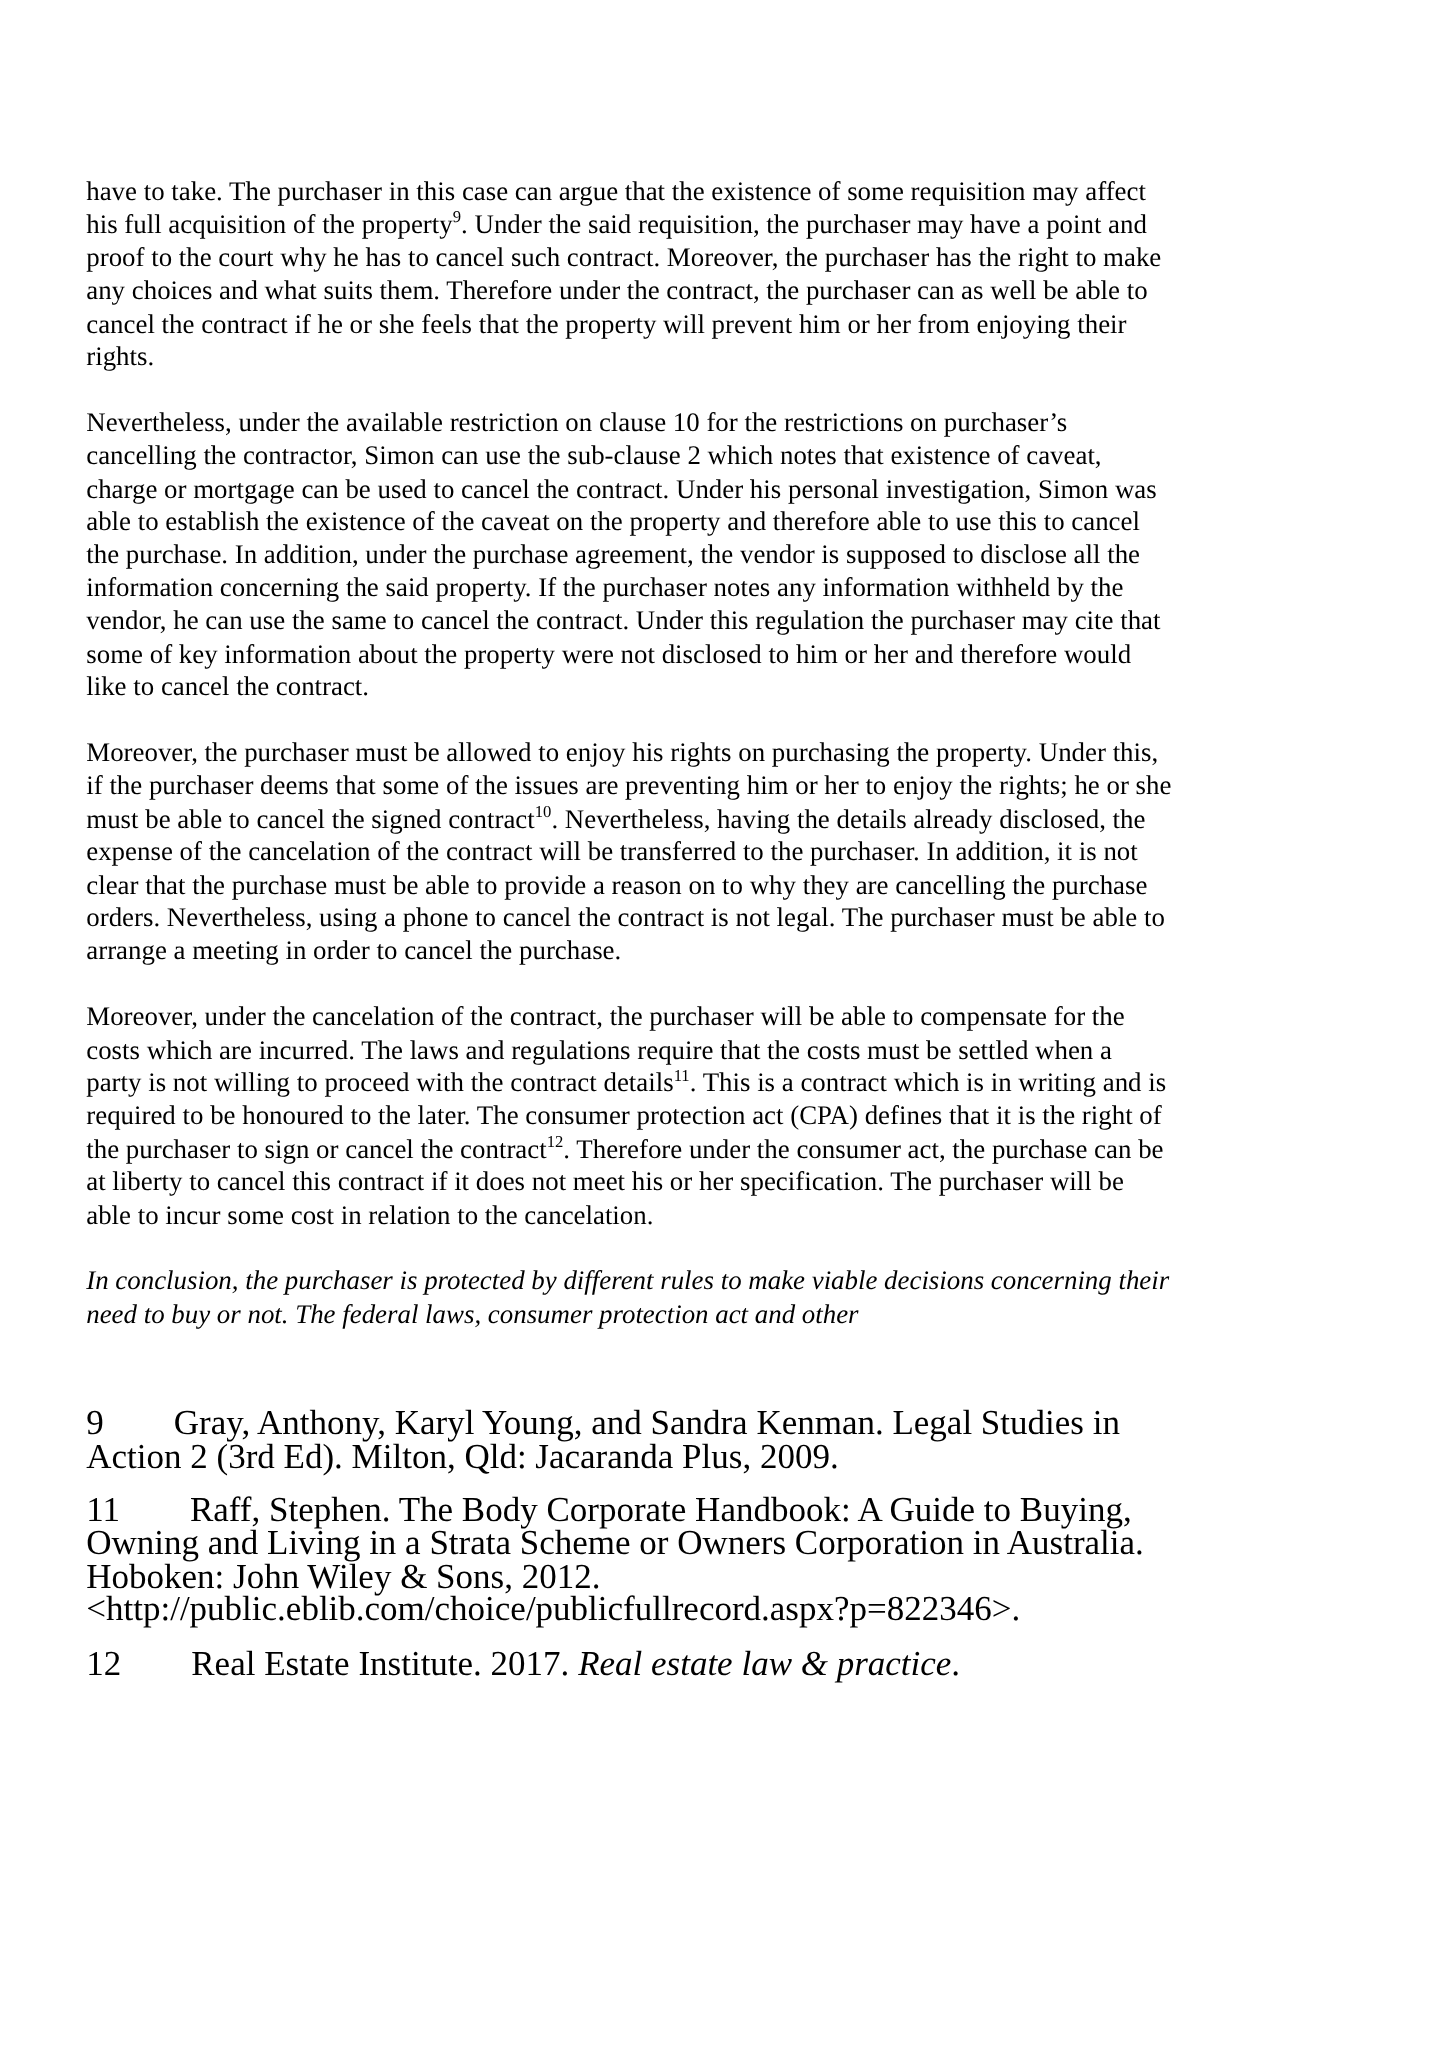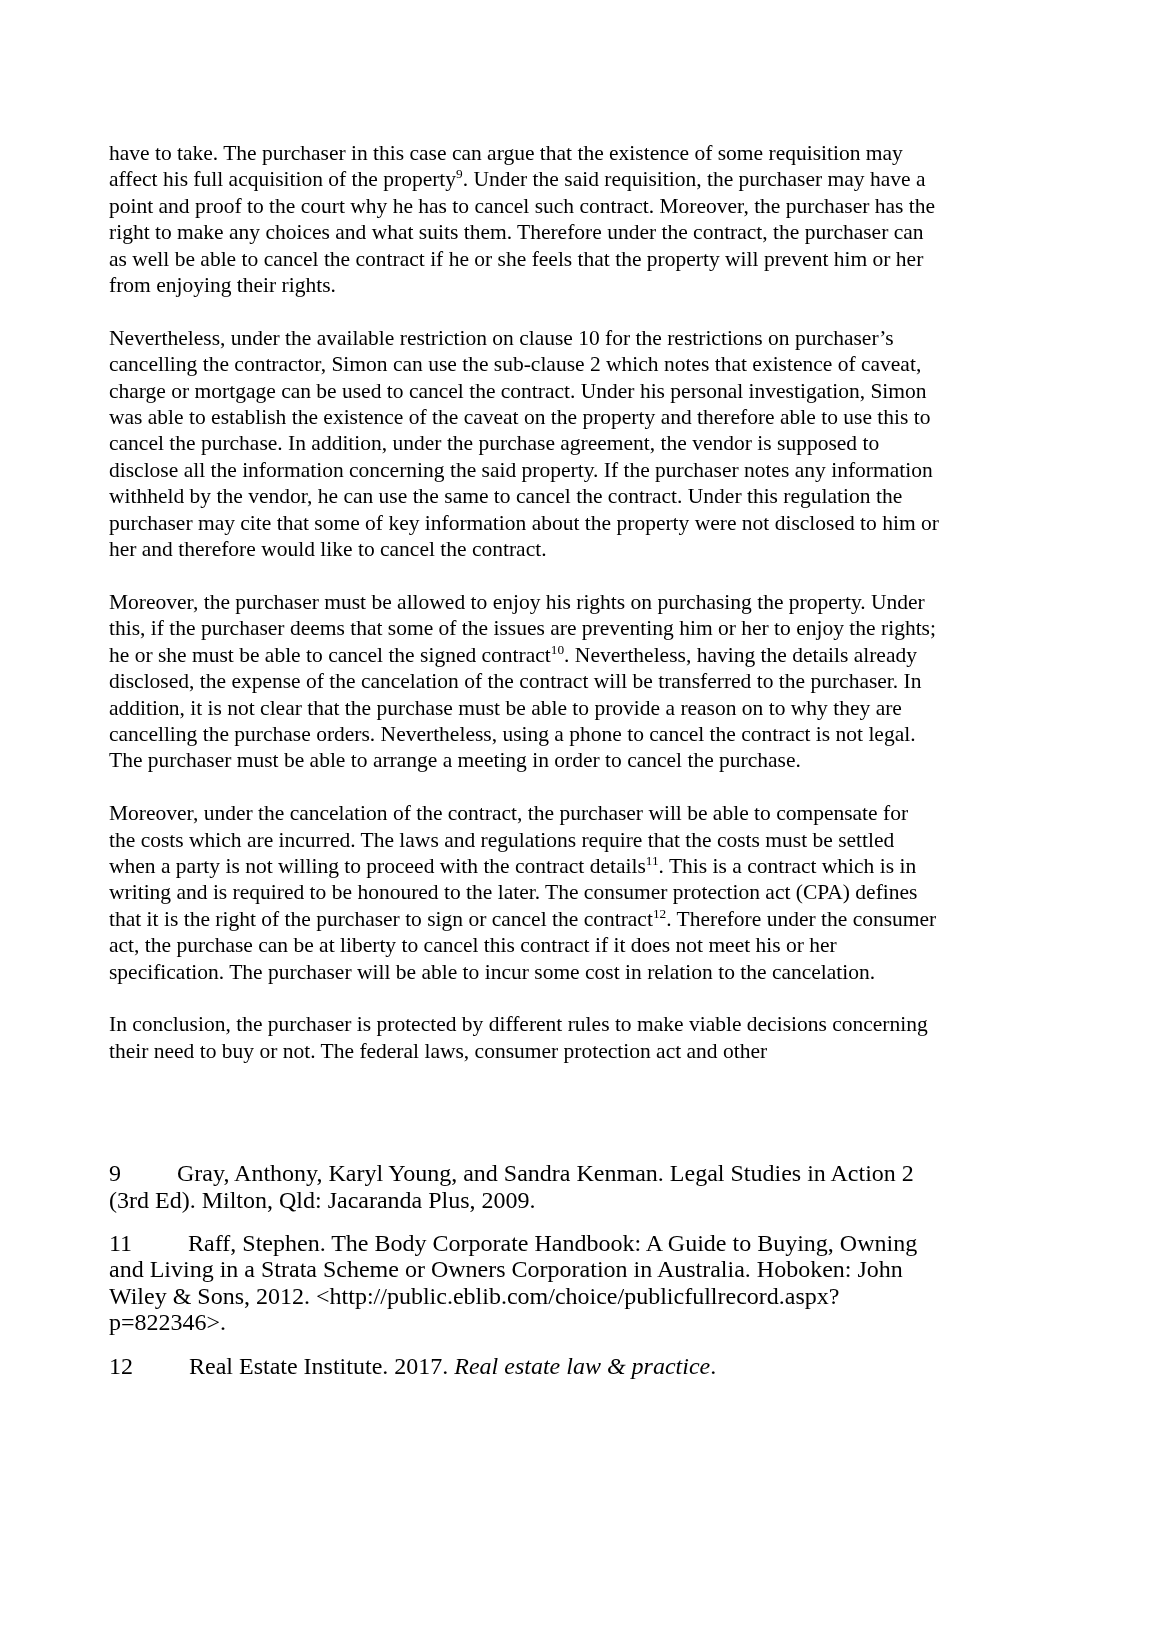--- a/index.html
+++ b/index.html
@@ -13,43 +13,44 @@
     font-family: "Liberation Serif", "DejaVu Serif", serif;
     color: #000000;
     -webkit-font-smoothing: antialiased;
   }
   .page {
     position: relative;
     width: 1122px;
     height: 1638px;
     background: #ffffff;
     box-sizing: border-box;
-    padding: 140px 183px 0 109px;
+    padding: 140px 183px 0 69px;
   }
   .body-text {
     font-size: 21.5px;
     line-height: 26.4px;
     text-align: left;
   }
   .para {
     margin: 0 0 26.4px 0;
     text-align: left;
     white-space: pre-wrap;
   }
   .para:last-child {
     margin-bottom: 0;
+    font-style: italic;
   }
   sup {
     font-size: 0.62em;
     vertical-align: super;
     line-height: 0;
   }
   .footnotes {
-    margin-top: 96px;
-    font-size: 24px;
+    margin-top: 62px;
+    font-size: 28px;
     line-height: 26.4px;
   }
   .footnote {
     margin: 0 0 17px 0;
     white-space: pre-wrap;
     text-align: left;
   }
   .footnote:last-child {
     margin-bottom: 0;
   }

